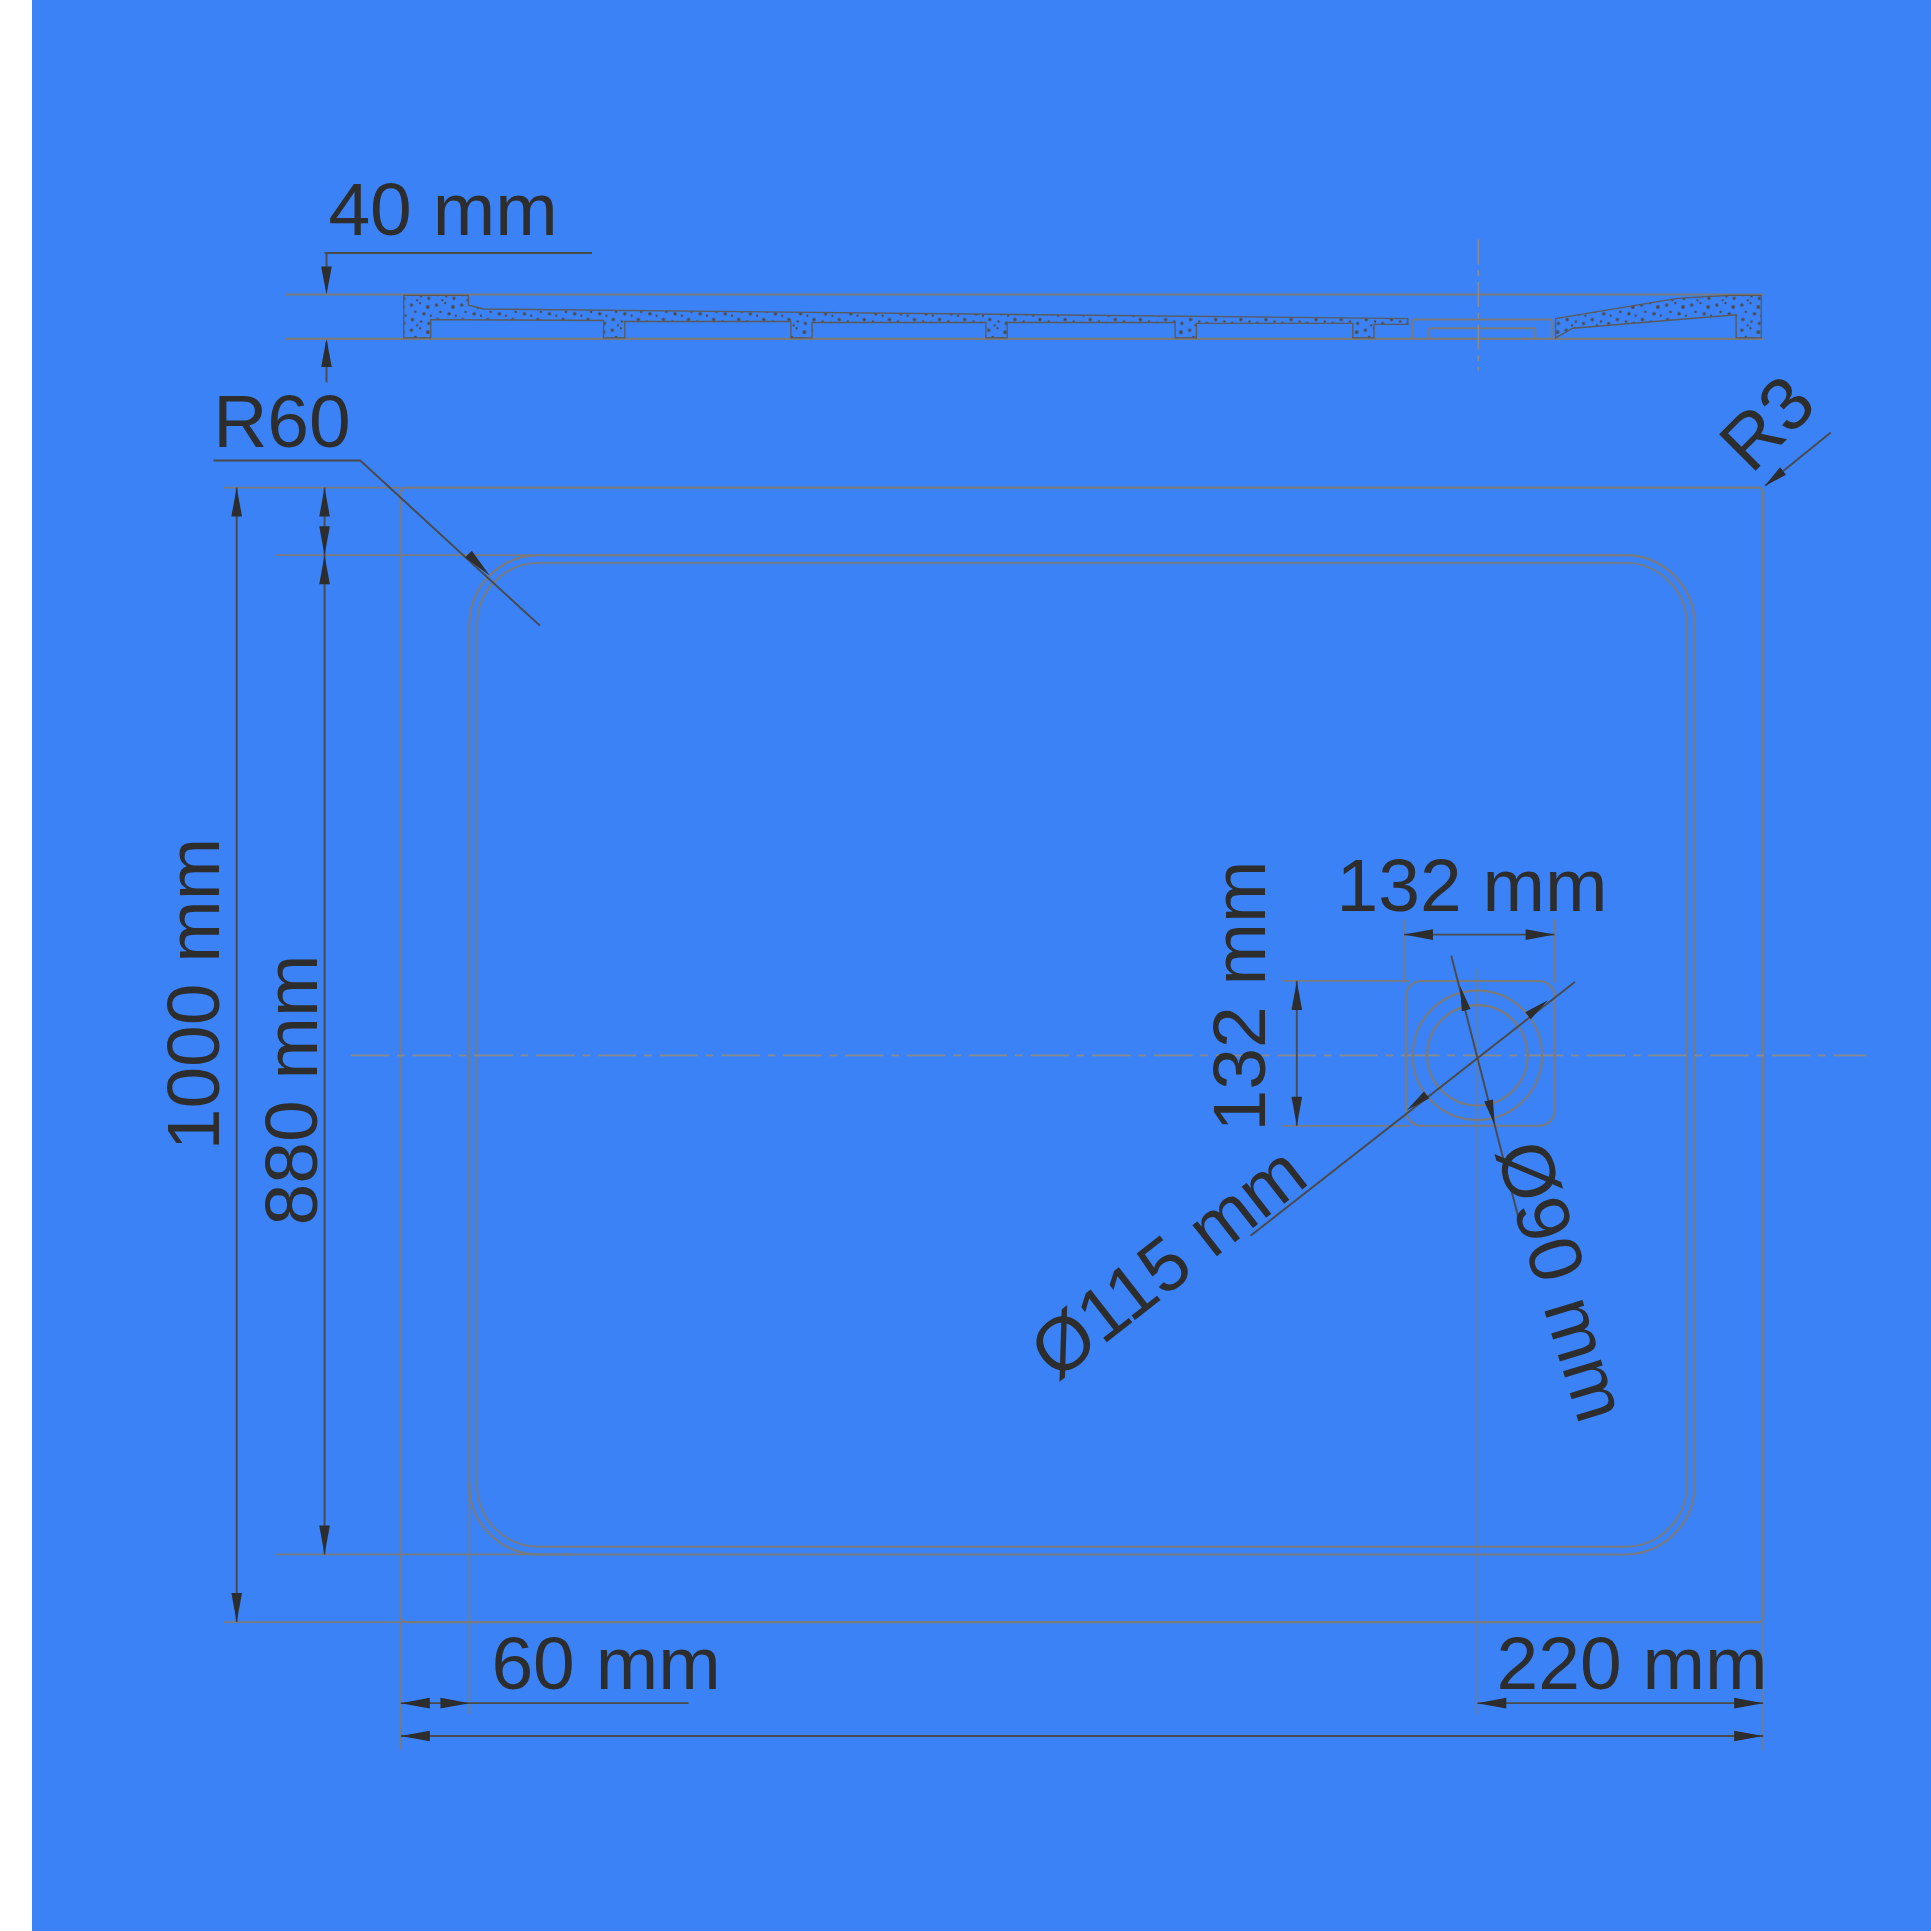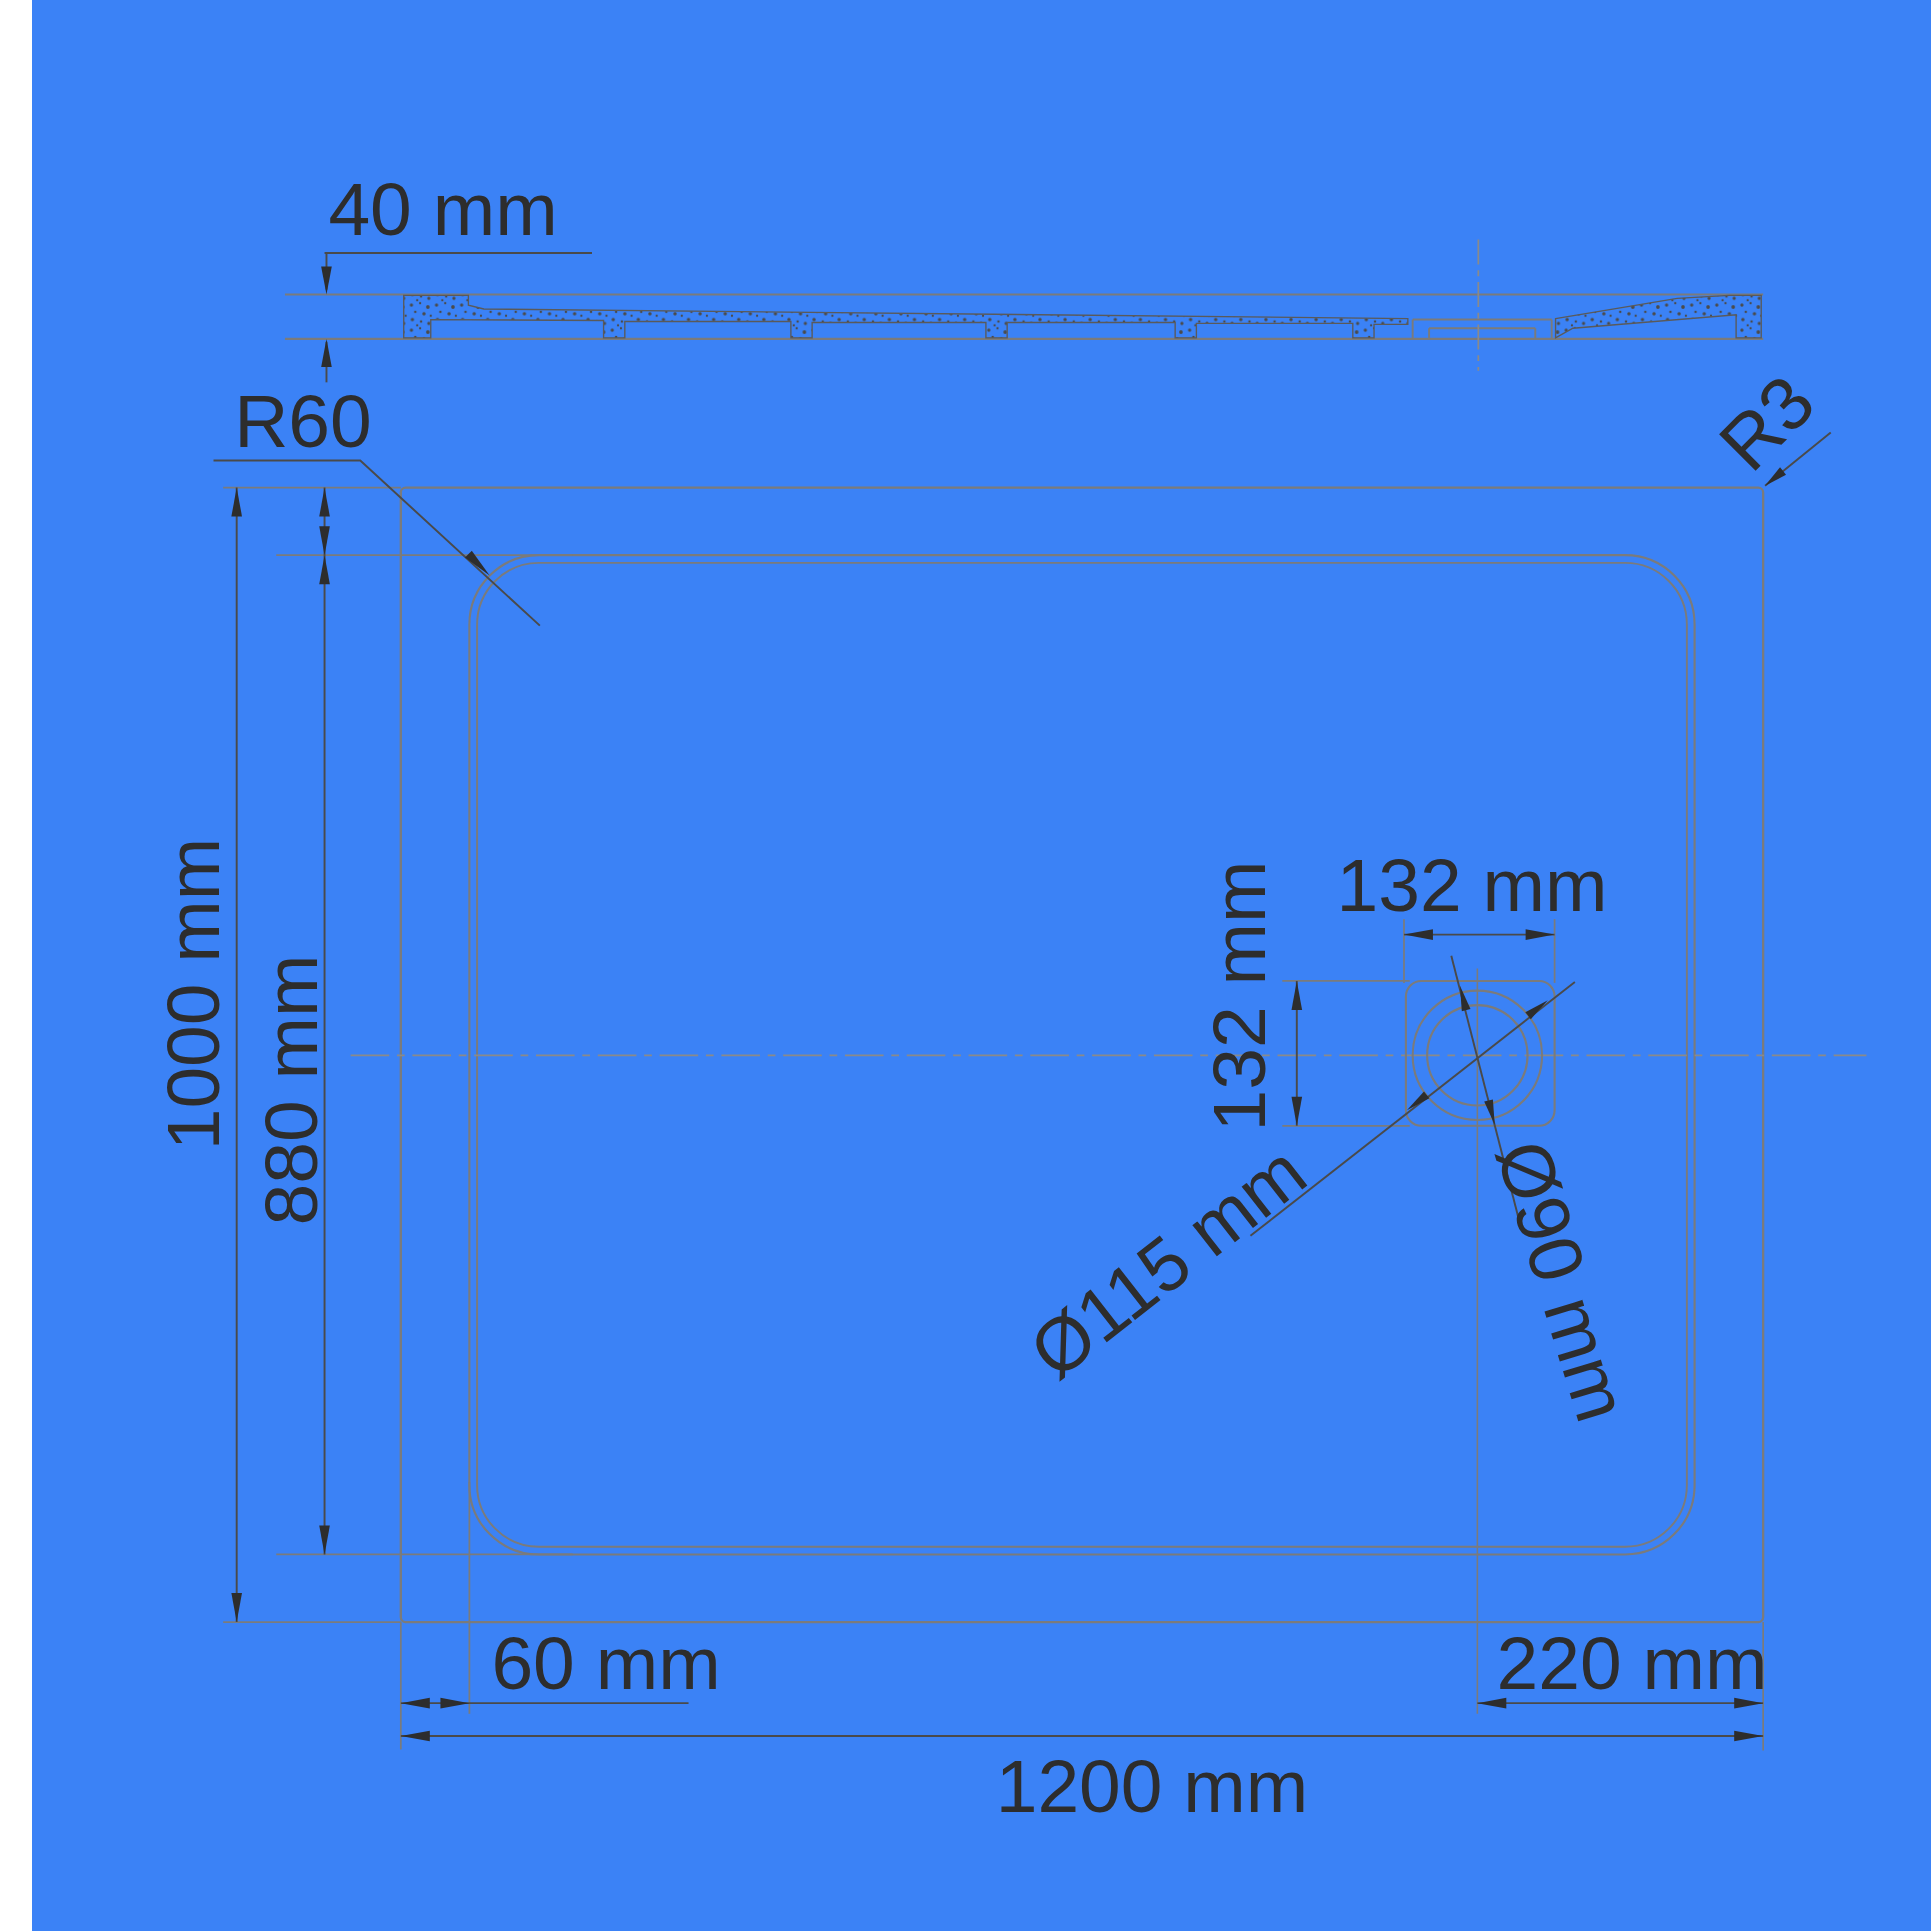--- a/index.html
+++ b/index.html
@@ -154,26 +154,25 @@
     <polygon fill="#2d2d2d" stroke="none" points="1570,1036 1546.7,1048.4 1552.3,1055.6"></polygon>
     <polygon fill="#2d2d2d" stroke="none" points="1424,1150 1441.7,1130.4 1447.3,1137.6"></polygon>
 
     <line x1="1470" y1="990" x2="1540" y2="1263"></line>
     <polygon fill="#2d2d2d" stroke="none" points="1479,1021 1489.9,1045.1 1480.9,1047.3"></polygon>
     <polygon fill="#2d2d2d" stroke="none" points="1515,1165 1513.1,1138.7 1504.1,1140.9"></polygon>
   </g>
 </svg>
 
 <span class="lbl" style="left:411px;top:209px;">40 mm</span>
-<span class="lbl" style="left:271px;top:421px;">R60</span>
+<span class="lbl" style="left:250px;top:421px;">R60</span>
 <span class="lbl rot-45" style="left:1735px;top:423px;">R3</span>
 <span class="lbl rot-90" style="left:161px;top:994px;">1000 mm</span>
 <span class="lbl rot-90" style="left:259px;top:1090px;">880 mm</span>
 <span class="lbl" style="left:1440px;top:885px;">132 mm</span>
 <span class="lbl rot-90" style="left:1207px;top:996px;">132 mm</span>
 <span class="lbl rot-d115" style="left:1136px;top:1262px;">Ø115 mm</span>
 <span class="lbl rot-d90" style="left:1530px;top:1281px;">Ø90 mm</span>
 <span class="lbl" style="left:574px;top:1663px;">60 mm</span>
-<span class="lbl" style="left:1120px;top:1786px;">1200 mm</span>
 <span class="lbl" style="left:1600px;top:1663px;">220 mm</span>
 
 </div>
 
 
 </body></html>

